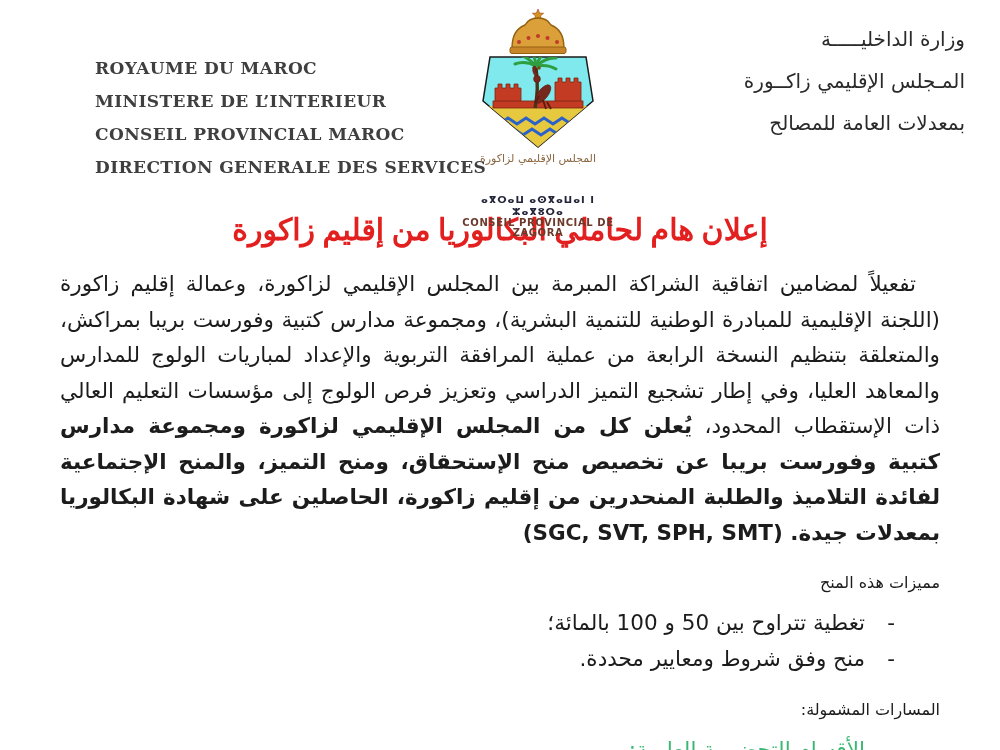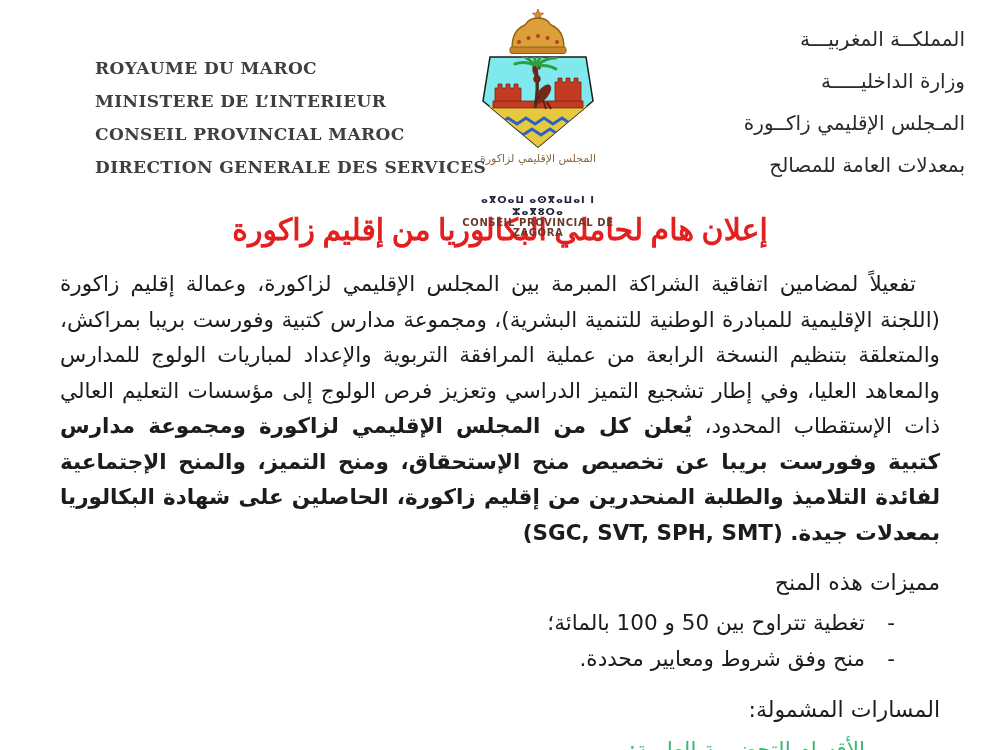--- a/index.html
+++ b/index.html
@@ -46,21 +46,21 @@
     margin:12px 60px 0 60px;
     direction:rtl;text-align:justify;
     font-size:21.5px;line-height:35.5px;
     text-indent:24px;
   }
   .body-text .bold{font-weight:bold;}
   .latin-ltr{direction:ltr;unicode-bidi:isolate;}
   .section-heading{
     margin:17px 60px 0 60px;
     direction:rtl;text-align:right;
-    font-size:22px;line-height:31px;
+    font-size:16px;line-height:31px;
   }
   .bullet-list{
     margin:7px 60px 0 60px;padding:0 45px 0 0;
     direction:rtl;list-style:none;
   }
   .bullet-list li{
     display:flex;direction:rtl;
     font-size:21.5px;line-height:36px;
   }
   .bullet-list .marker{
@@ -140,21 +140,20 @@
             </g>
           </g>
         </g>
       </svg>
       <div class="cap-ar">المجلس الإقليمي لزاكورة</div>
       <div class="cap-tif">ⴰⴳⵔⴰⵡ ⴰⵙⴳⴰⵡⴰⵏ ⵏ ⵣⴰⴳⵓⵔⴰ</div>
       <div class="cap-fr">CONSEIL PROVINCIAL DE ZAGORA</div>
     </div>
 
     <div class="ar-block">
-      <div>المملكــة المغربيـــة</div>
       <div>وزارة الداخليـــــة</div>
       <div>المـجلس الإقليمي زاكــورة</div>
       <div>بمعدلات العامة للمصالح</div>
     </div>
   </div>
 
   <div class="doc-title" style="color:#e32020">إعلان هام لحاملي البكالوريا من إقليم زاكورة</div>
 
   <p class="body-text"><span>تفعيلاً لمضامين اتفاقية الشراكة المبرمة بين المجلس الإقليمي لزاكورة، وعمالة إقليم زاكورة (اللجنة الإقليمية للمبادرة الوطنية للتنمية البشرية)، ومجموعة مدارس كتبية وفورست بريبا بمراكش، والمتعلقة بتنظيم النسخة الرابعة من عملية المرافقة التربوية والإعداد لمباريات الولوج للمدارس والمعاهد العليا، وفي إطار تشجيع التميز الدراسي وتعزيز فرص الولوج إلى مؤسسات التعليم العالي ذات الإستقطاب المحدود، </span><span class="bold">يُعلن كل من المجلس الإقليمي لزاكورة ومجموعة مدارس كتبية وفورست بريبا عن تخصيص منح الإستحقاق، ومنح التميز، والمنح الإجتماعية لفائدة التلاميذ والطلبة المنحدرين من إقليم زاكورة، الحاصلين على شهادة البكالوريا بمعدلات جيدة. </span><span class="bold latin-ltr">(SGC, SVT, SPH, SMT)</span></p>
 

